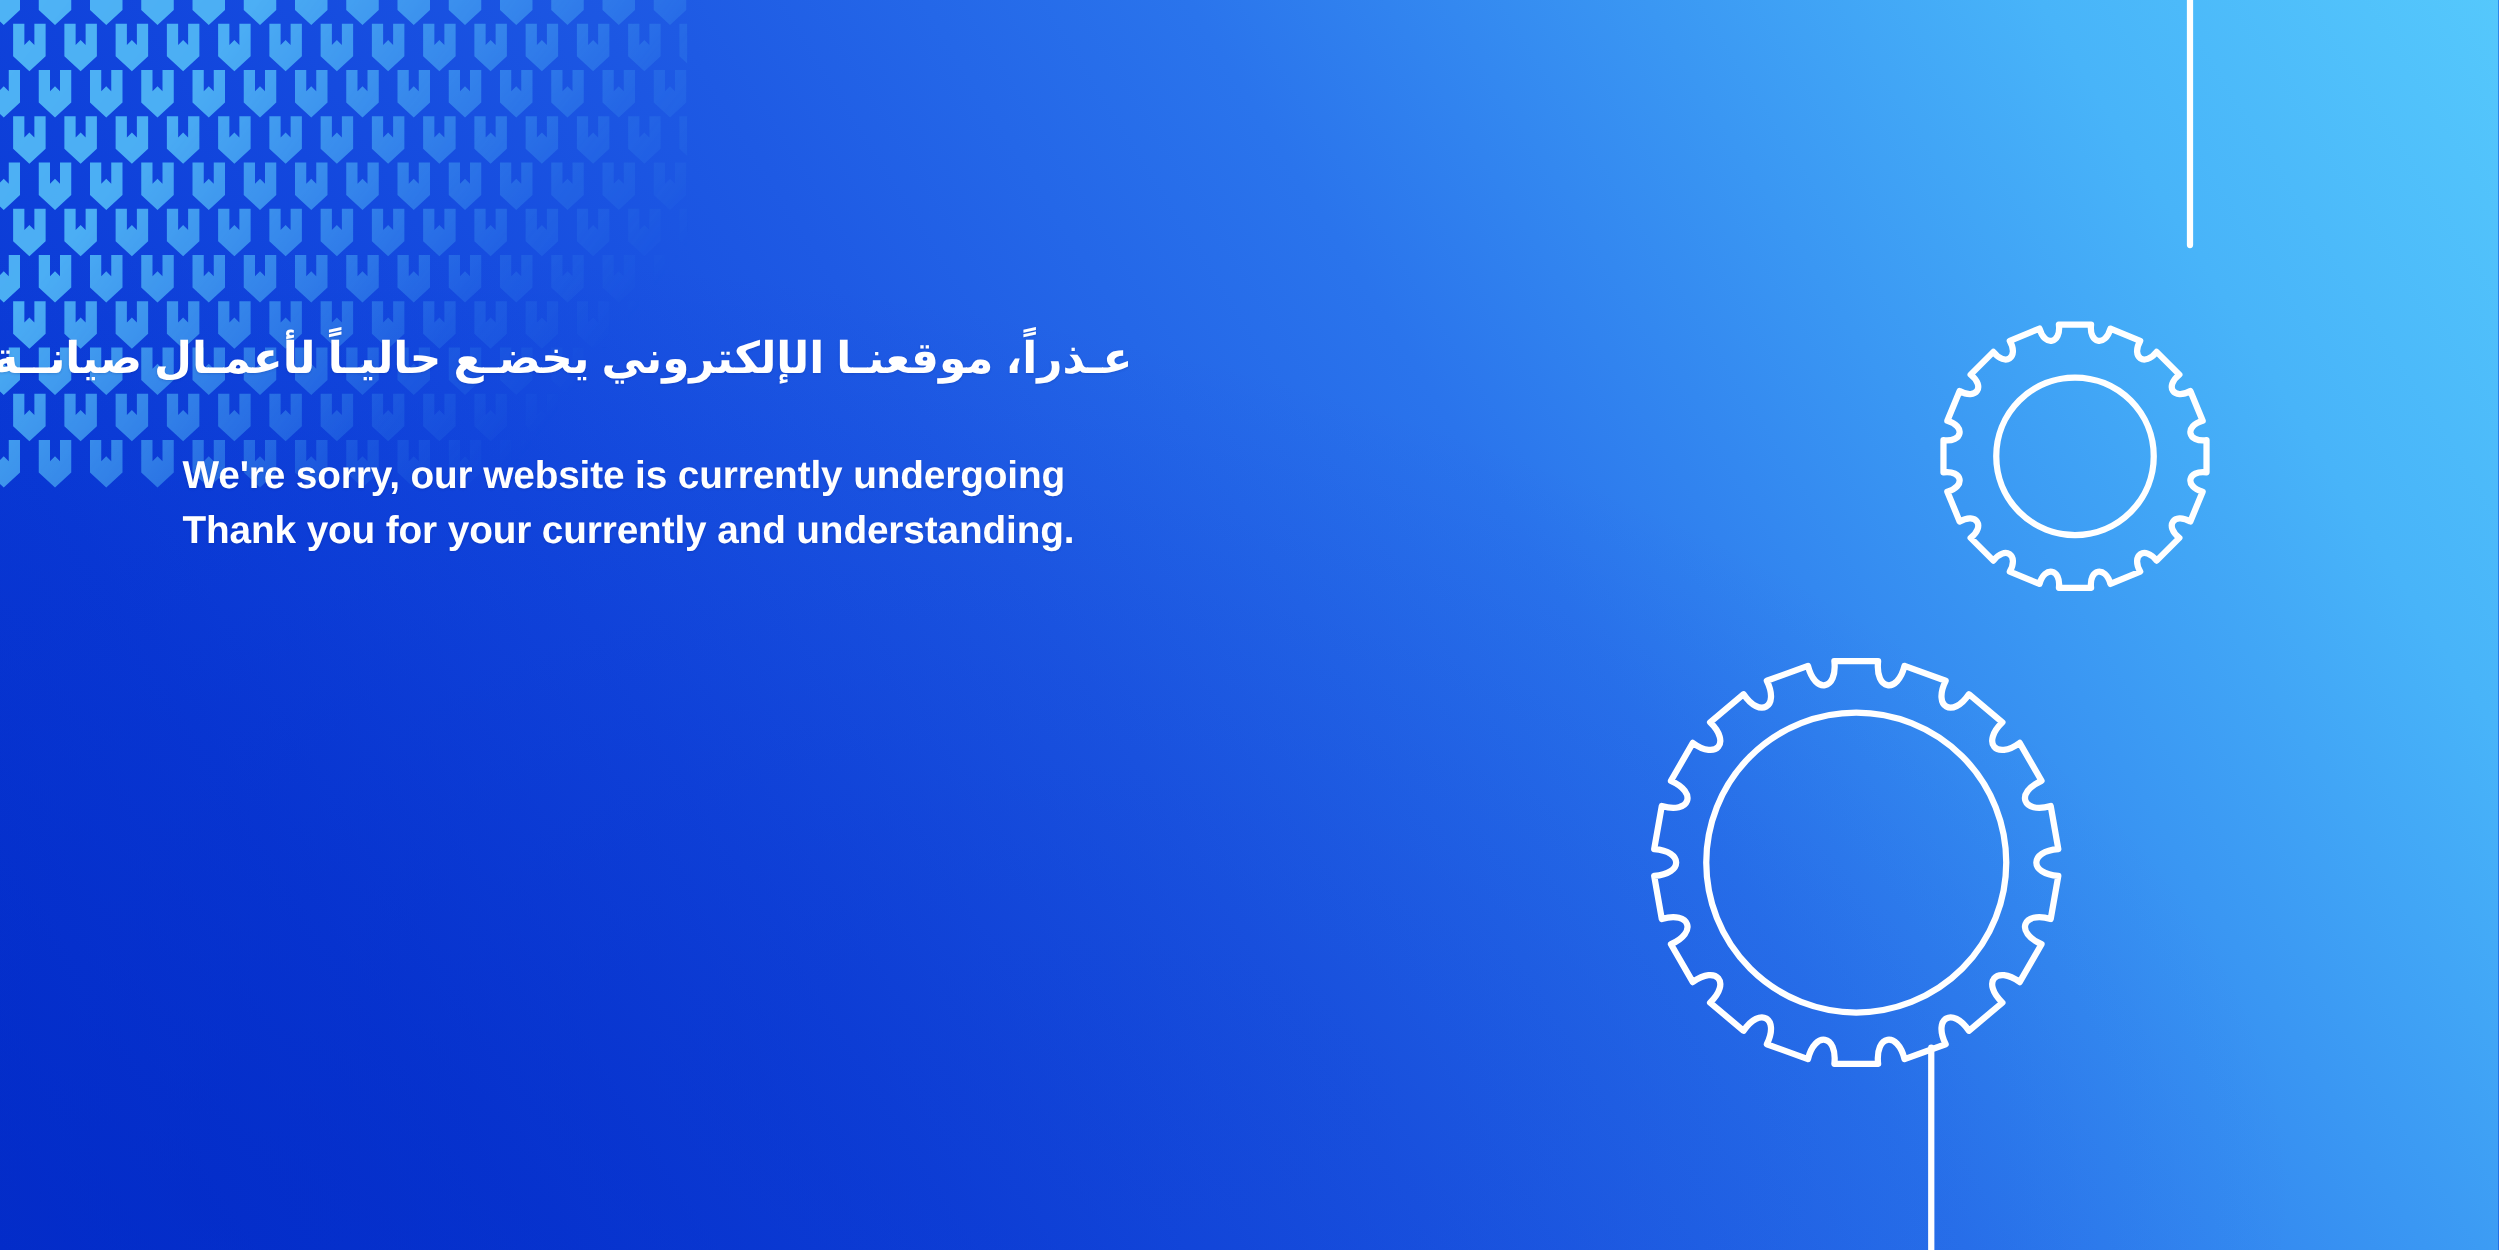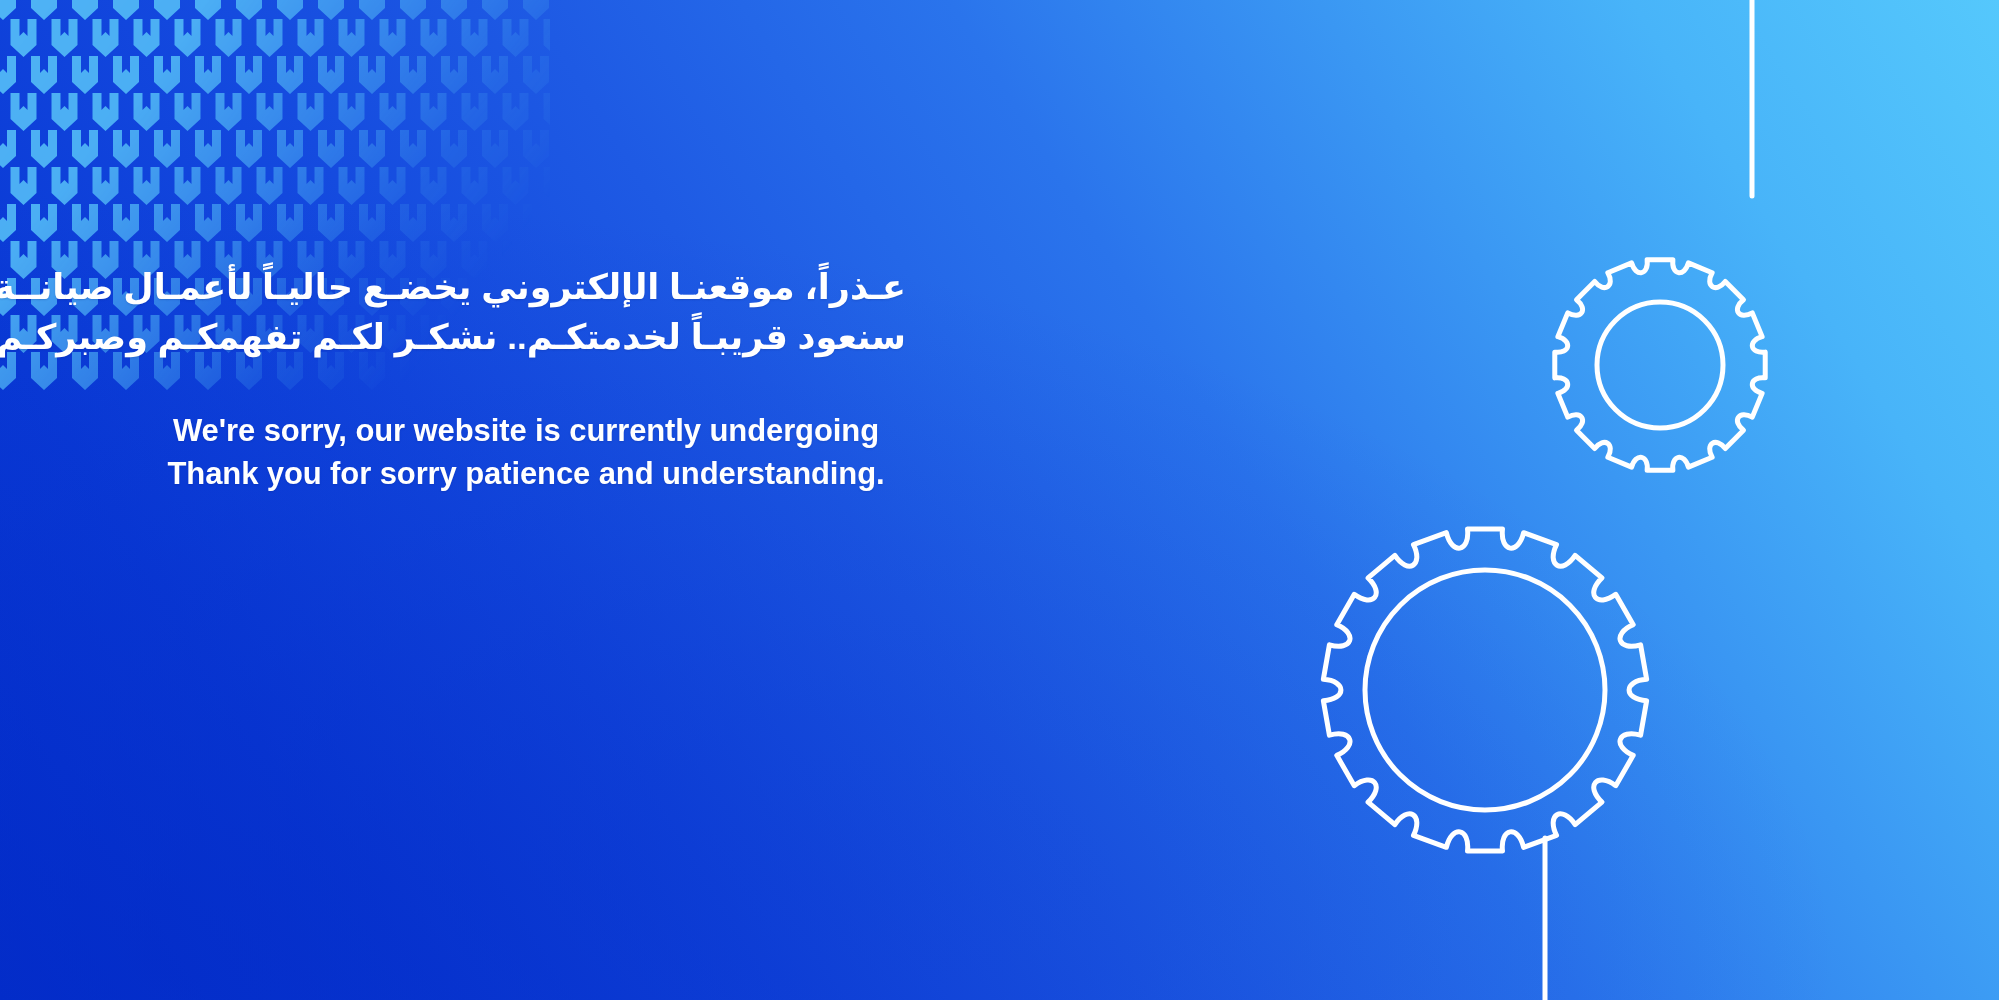--- a/index.html
+++ b/index.html
@@ -96,21 +96,21 @@
   .english-group {
     margin-top: 46px;
     direction: ltr;
     text-align: left;
     font-size: 31px;
     font-weight: 700;
     line-height: 1.40;
     letter-spacing: -0.1px;
     text-shadow: 0 1px 2px rgba(2,25,110,0.18);
   }
-  .english-group .en-line { display: block; white-space: nowrap; text-align: center; }
+  .english-group .en-line { display: block; white-space: nowrap; }
 </style>
 </head>
 <body>
 
 <div id="stage">
 
   <div class="bg-gradient"></div>
 
   <div class="pattern-layer">
     <svg width="560" height="420" viewBox="0 0 560 420" xmlns="http://www.w3.org/2000/svg" aria-hidden="true">
@@ -293,23 +293,22 @@
         <path id="connector-top" d="M613,0 L613,196"></path>
         <path id="connector-bottom" d="M406,838 L406,1000"></path>
       </g>
     </svg>
   </div>
 
   <div class="copy-block">
 
     <div class="arabic-group" lang="ar" dir="rtl">
       <span class="ar-line">عـذراً، موقعنـا الإلكتروني يخضـع حاليـاً لأعمـال صيانــة.</span>
-      <span class="ar-line">سنعود قريبـاً لخدمتكـم.. نشكـر لكـم تفهمكـم وصبركـم</span>
     </div>
 
     <div class="english-group" lang="en" dir="ltr">
       <span class="en-line">We're sorry, our website is currently undergoing</span>
-      <span class="en-line">Thank you for sorry patience and understanding.</span>
+      <span class="en-line">Thank you for your currently and understanding.</span>
     </div>
 
   </div>
 
 </div>
 
 </body></html>

